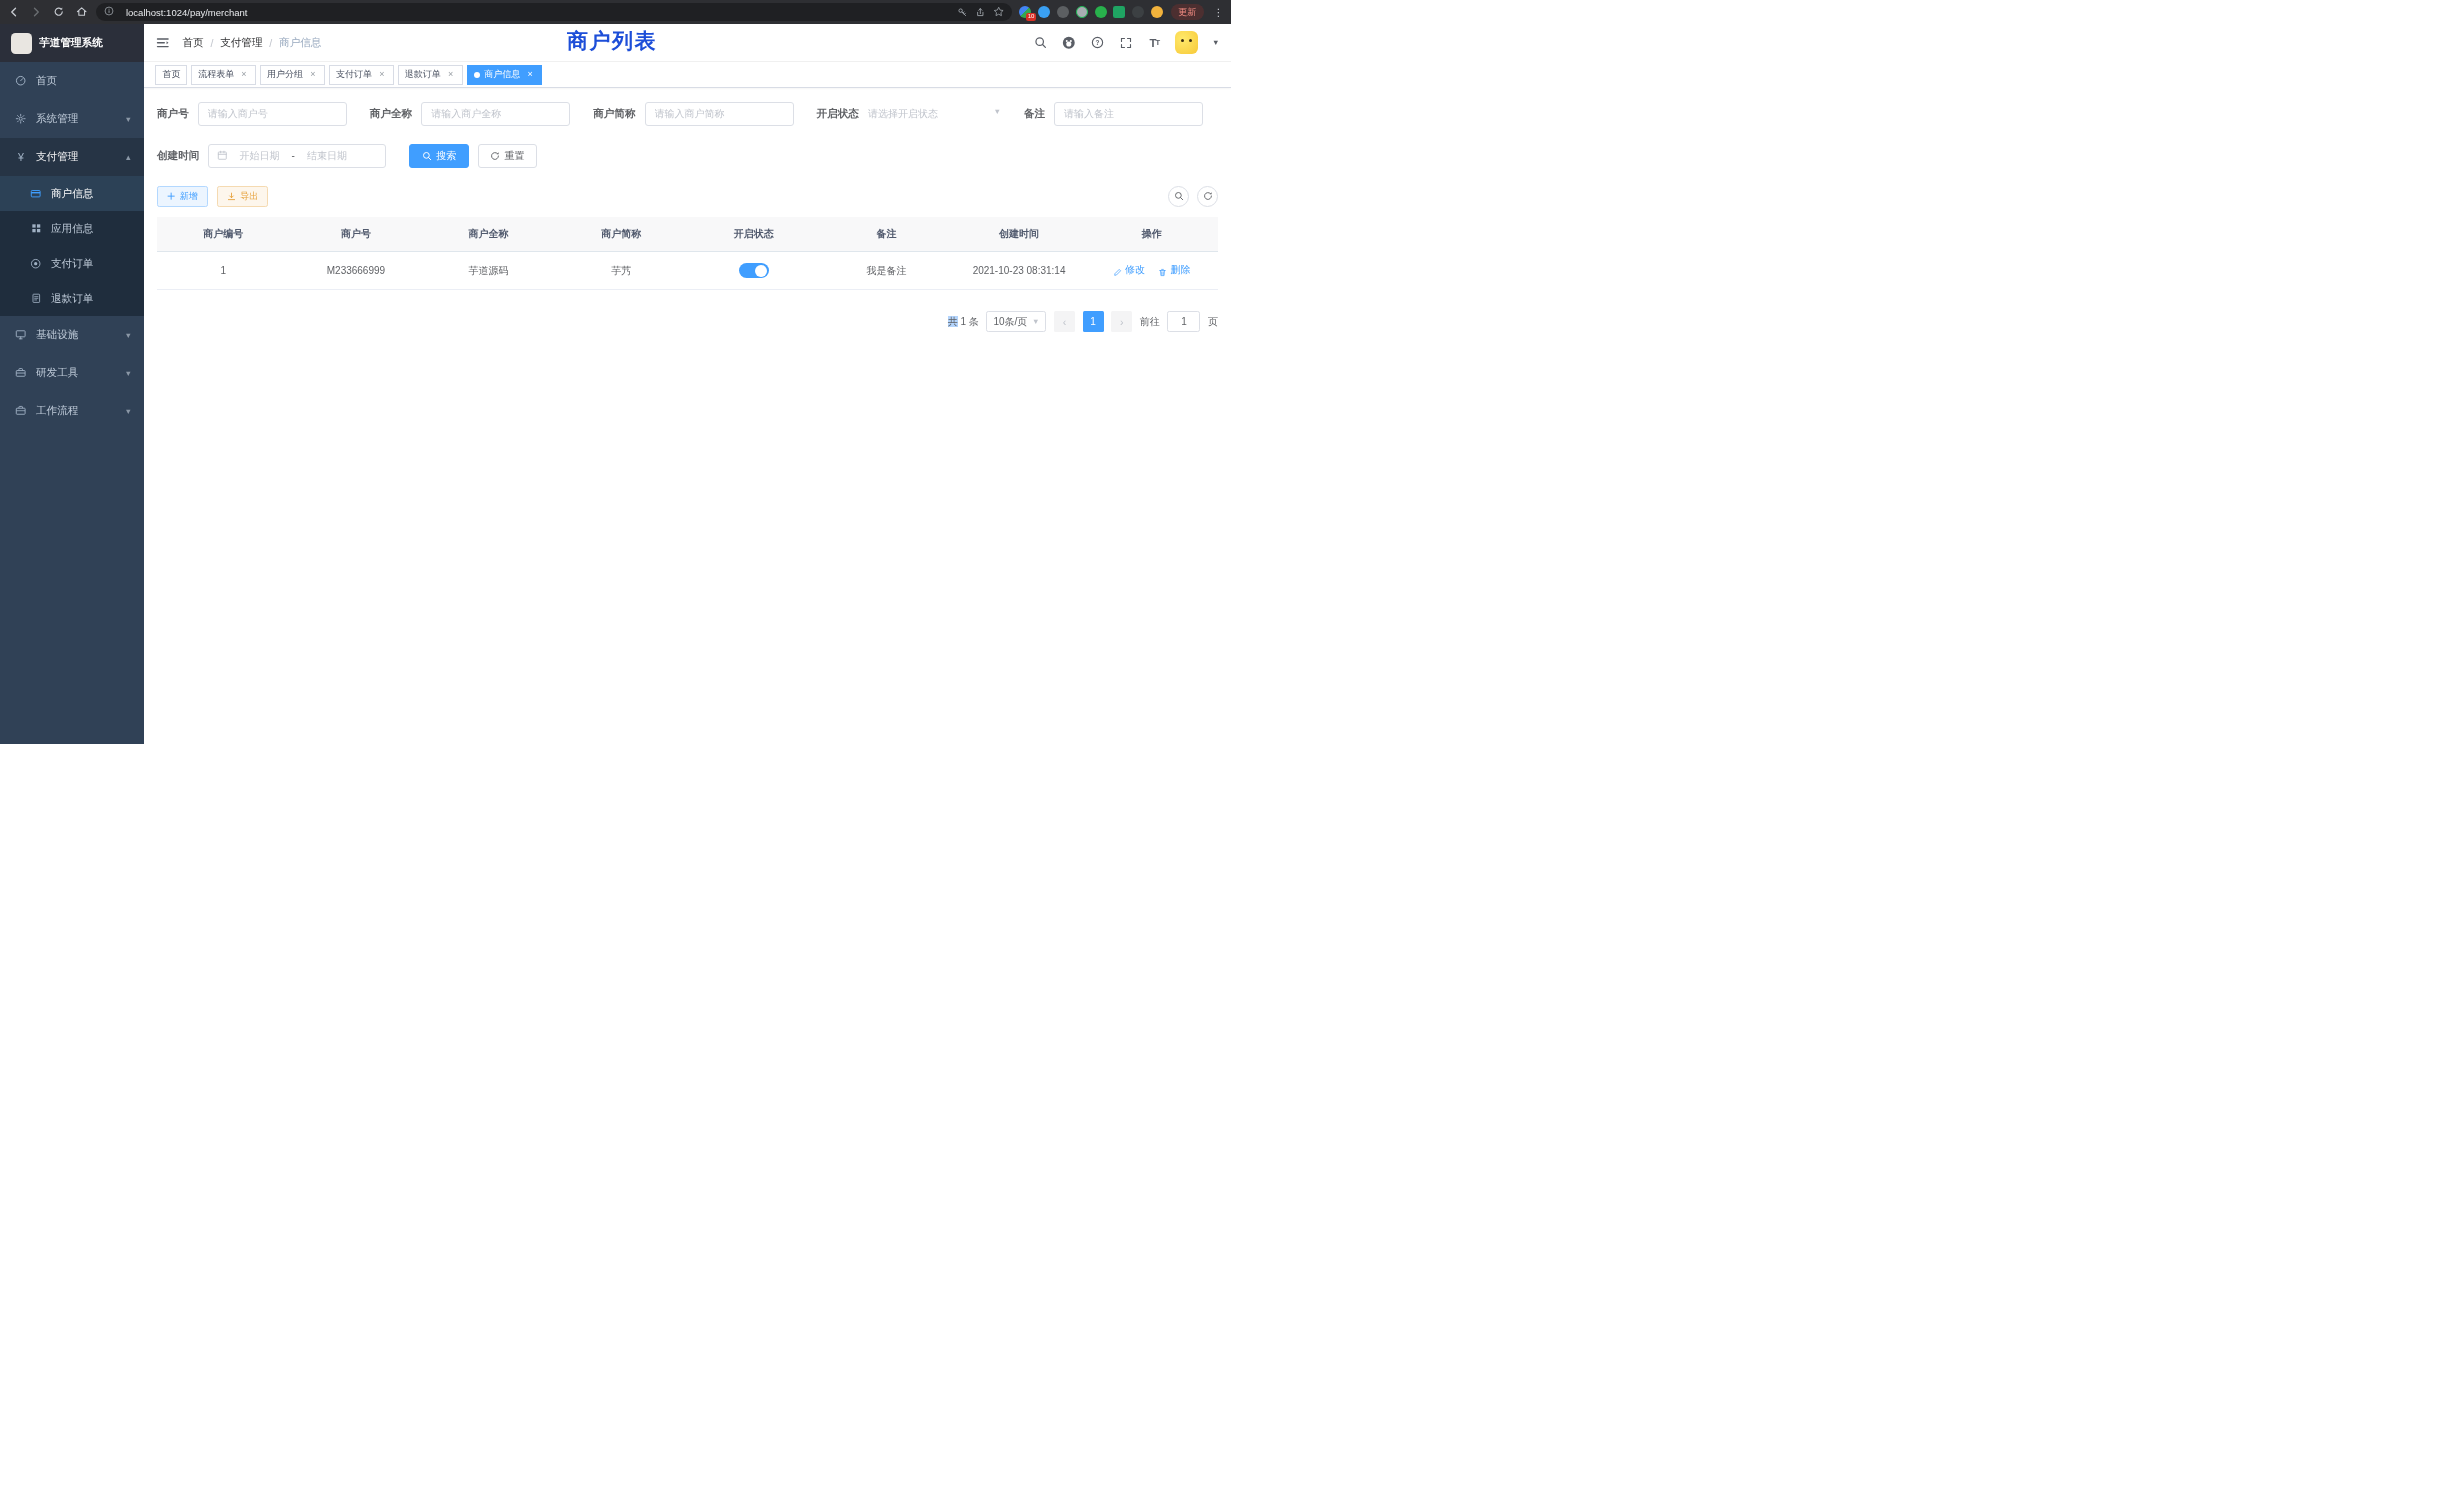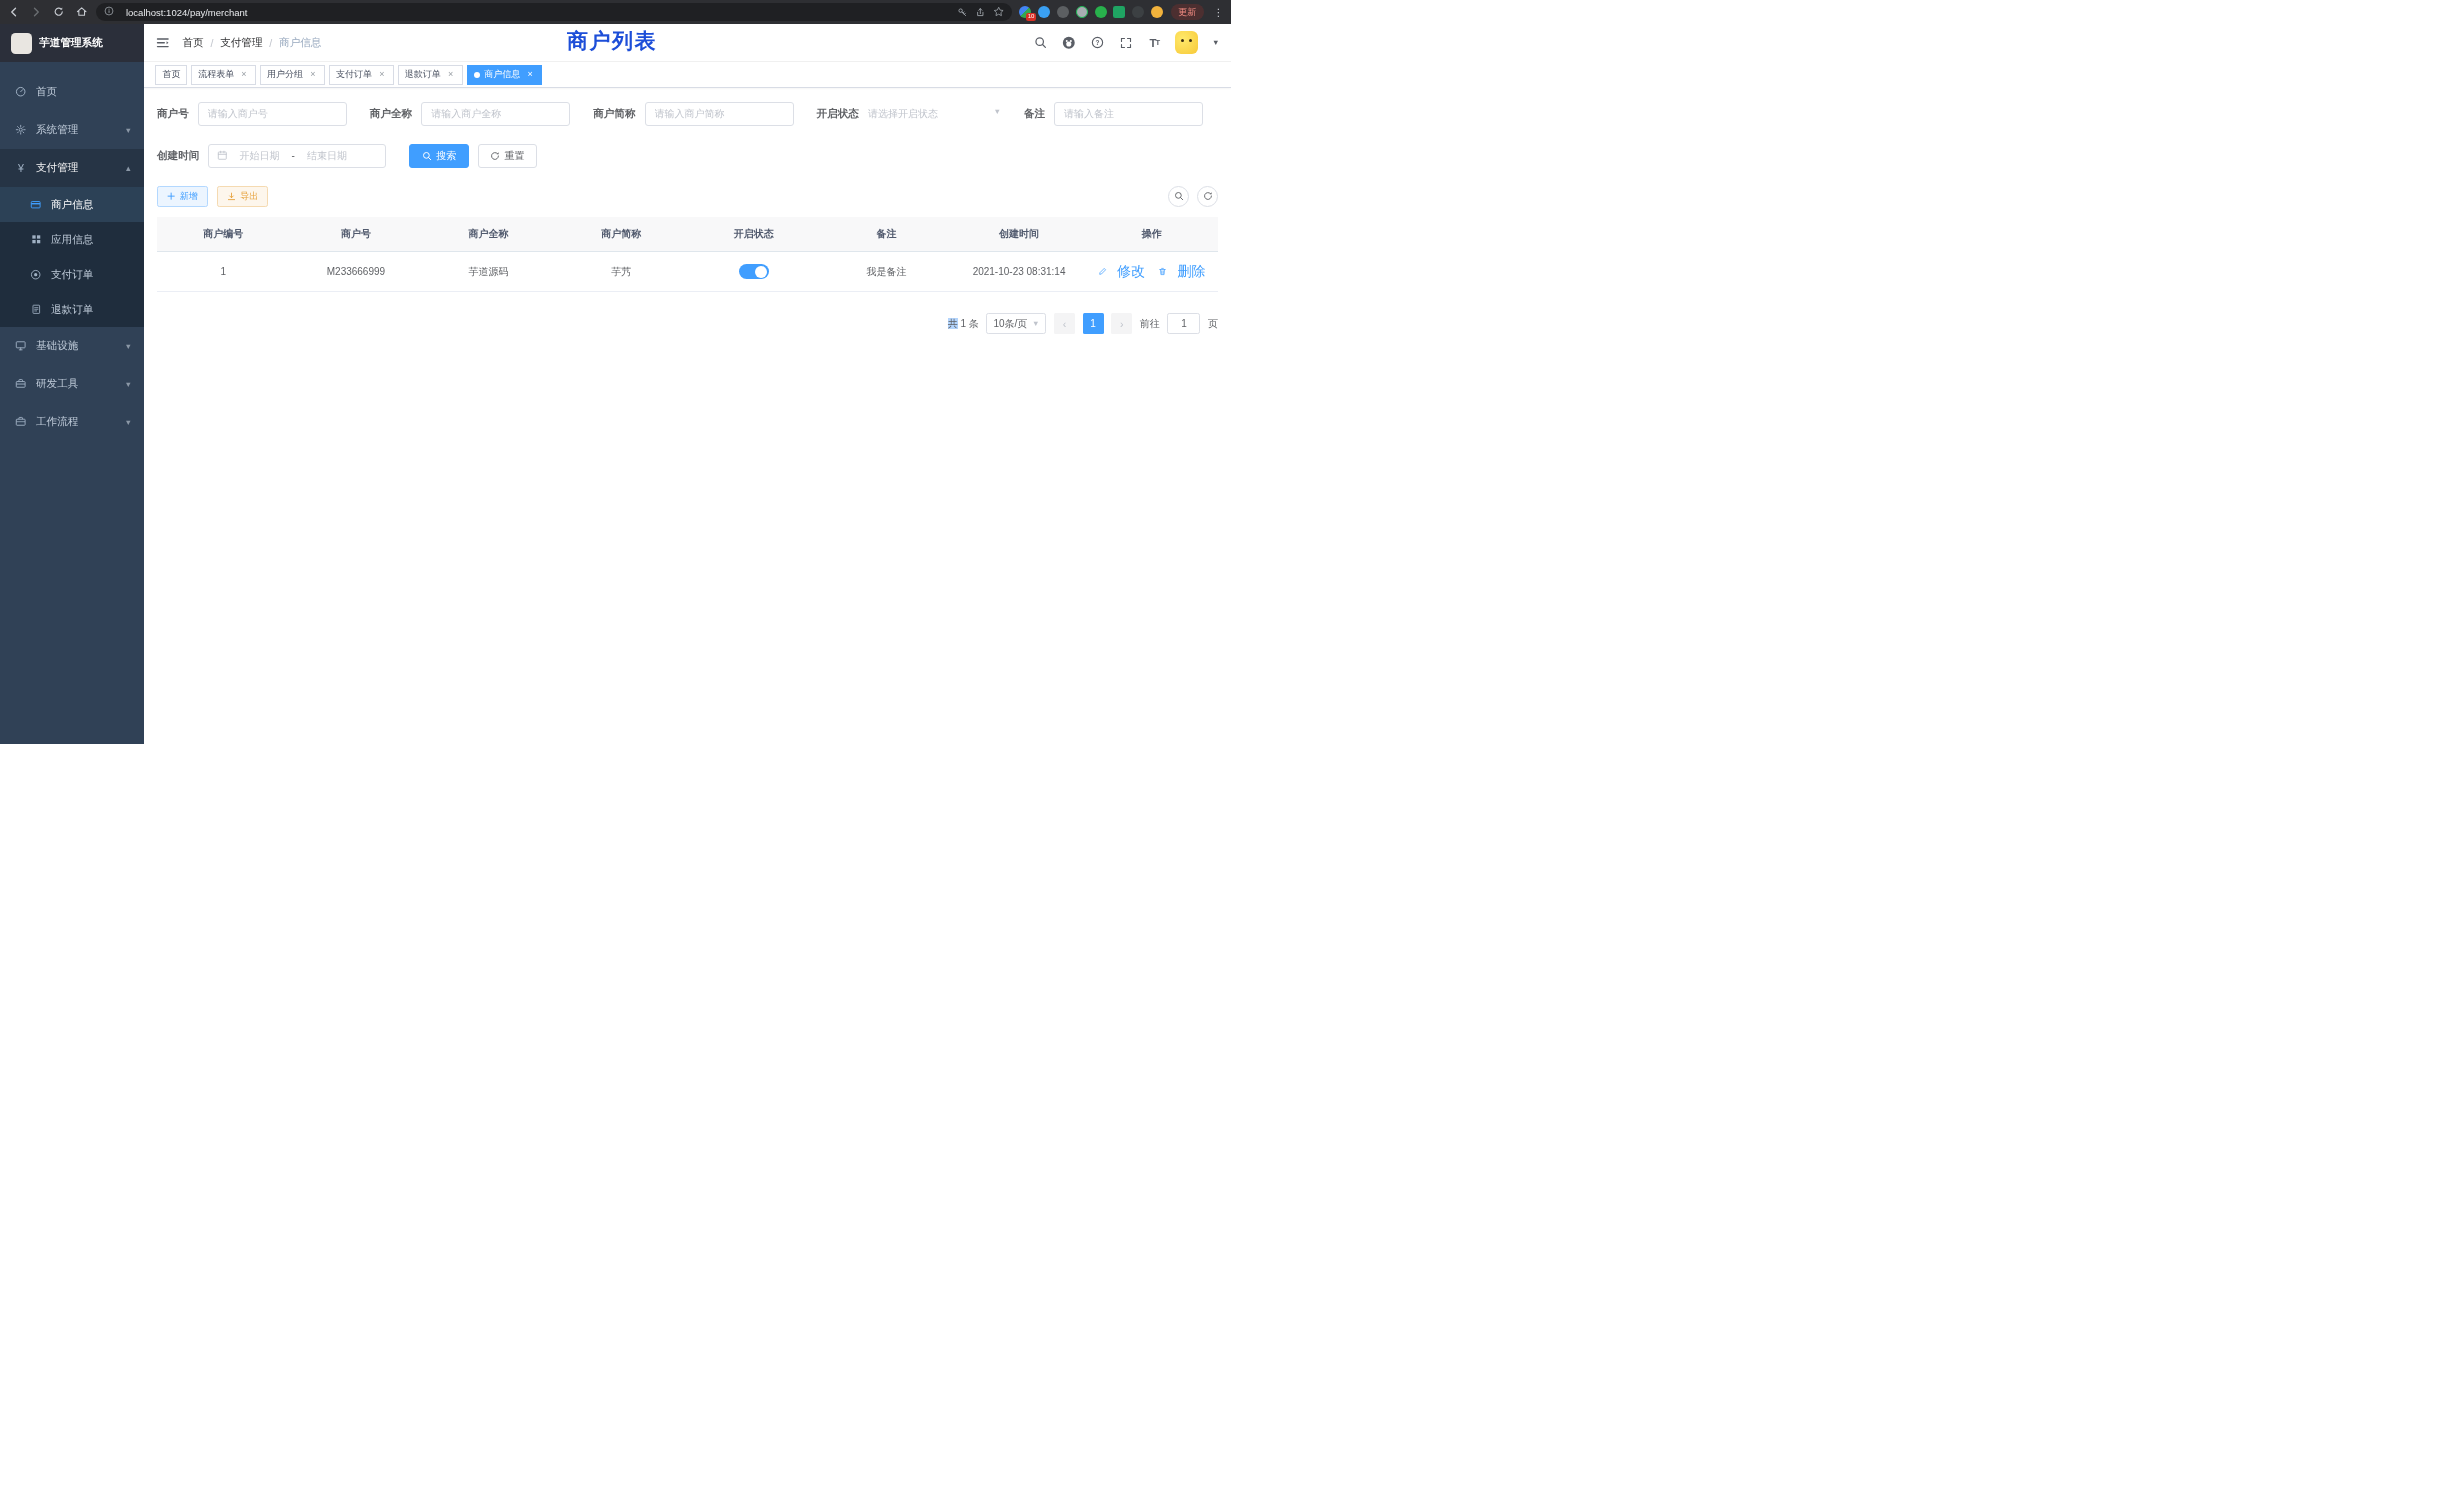--- a/index.html
+++ b/index.html
@@ -26,21 +26,21 @@
   .e7 { background:#3c4043; }
   .e8 { background:#f2b33c; }
   .ext-badge { position:absolute; right:-4.5px; bottom:-3px; background:#d93025; color:#fff; font-size:6px; line-height:7.6px; padding:0 1.5px; border-radius:2.3px; }
   .update-chip { background:rgba(217,48,37,.18); color:#f28b82; font-size:9px; height:16.7px; padding:0 7.6px; display:flex; align-items:center; border-radius:9px; cursor:pointer; white-space:nowrap; }
   .kebab { color:#c7cbd1; font-size:10.6px; cursor:pointer; padding:0 1.5px; }
 
   
   .app { display:flex; height:720px; }
 
   
-  .sidebar { width:144px; background:#304156; flex:0 0 auto; display:flex; flex-direction:column;gap:11px; }
+  .sidebar { width:144px; background:#304156; flex:0 0 auto; display:flex; flex-direction:column; }
   .logo-row { height:38px; background:#2b2f3a; display:flex; align-items:center; gap:7.6px; padding:0 10.6px; }
   .logo-avatar { width:21px; height:21px; border-radius:4.5px; background:#e9e6e1; flex:0 0 auto; }
   .logo-title { color:#fff; font-size:10.6px; font-weight:600; white-space:nowrap; }
   .menu { flex:1; }
   .m-item { height:38px; display:flex; align-items:center; gap:9px; padding:0 12px 0 15px; color:#bfcbd9; font-size:10.6px; cursor:pointer; position:relative; white-space:nowrap; }
   .m-item .mi { width:12px; height:12px; display:flex; align-items:center; justify-content:center; color:#9fb0c3; font-size:10.6px; flex:0 0 auto; }
   .m-item .chev { margin-left:auto; color:#8a97a6; font-size:7.6px; }
   .m-item.open-parent { background:#263445; color:#f4f4f5; }
   .submenu { background:#1f2d3d; }
   .s-item { height:35px; display:flex; align-items:center; gap:9px; padding:0 12px 0 30px; color:#bfcbd9; font-size:10.6px; cursor:pointer; white-space:nowrap; }
@@ -102,21 +102,21 @@
 
   .toolbar { display:flex; align-items:center; margin-bottom:10.6px; }
   .toolbar .right { margin-left:auto; display:flex; gap:7.6px; }
   .circle-btn { width:21px; height:21px; border-radius:50%; border:0.8px solid #dcdfe6; background:#fff; color:#606266; display:flex; align-items:center; justify-content:center; cursor:pointer; }
 
   table { width:100%; border-collapse:collapse; table-layout:fixed; }
   thead th { background:#f8f8f9; color:#515a6e; font-size:10px; font-weight:700; padding:10px 0; text-align:center; border-bottom:0.8px solid #dfe6ec; }
   tbody td { color:#606266; font-size:10px; padding:10.6px 0; text-align:center; border-bottom:0.8px solid #ebeef5; }
   .switch { width:30px; height:15px; border-radius:7.6px; background:#409eff; display:inline-block; position:relative; cursor:pointer; vertical-align:middle; }
   .switch::after { content:""; position:absolute; top:1.5px; right:1.5px; width:12px; height:12px; border-radius:50%; background:#fff; }
-  .op-link { color:#409eff; font-size:14px; cursor:pointer; display:inline-flex; align-items:center; gap:10px; margin:0 5.3px; }
+  .op-link { color:#409eff; font-size:10px; cursor:pointer; display:inline-flex; align-items:flex-end; gap:3px; margin:0 5.3px; }
 
   .pagination { display:flex; align-items:center; justify-content:flex-end; gap:7.6px; margin-top:21px; font-size:10px; color:#606266; }
   .sel-mark { background:#b3d4fc; }
   .page-size { width:60px; height:21px; border:0.8px solid #dcdfe6; border-radius:2.3px; display:flex; align-items:center; justify-content:space-between; padding:0 6px; cursor:pointer; color:#606266; }
   .pg-btn { width:21px; height:21px; border-radius:1.5px; background:#f4f4f5; color:#c0c4cc; display:flex; align-items:center; justify-content:center; font-size:10.6px; cursor:pointer; }
   .pg-num { width:21px; height:21px; border-radius:1.5px; background:#409eff; color:#fff; display:flex; align-items:center; justify-content:center; font-size:10px; cursor:pointer; }
   .goto-input { width:33px; height:21px; border:0.8px solid #dcdfe6; border-radius:2.3px; text-align:center; font-size:10px; color:#606266; outline:none; font-family:inherit; }
 
   svg { flex:0 0 auto; }
 </style>

